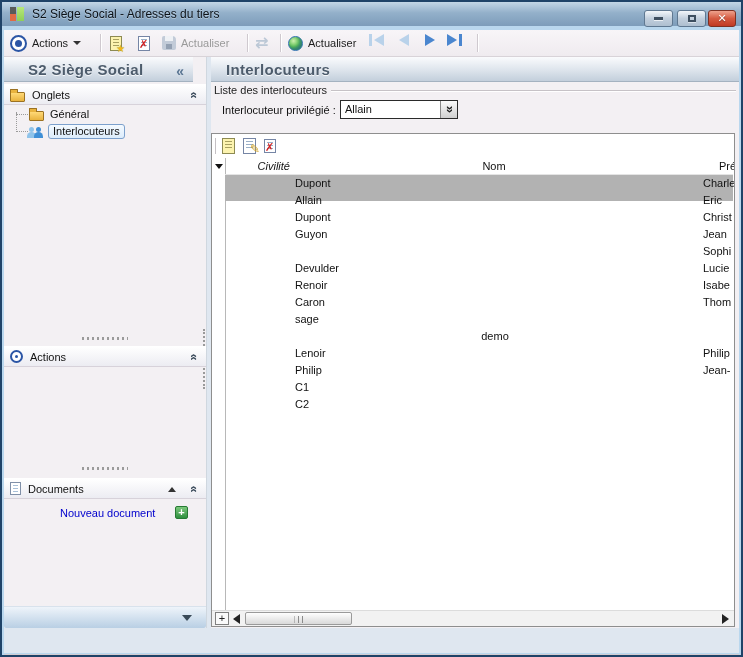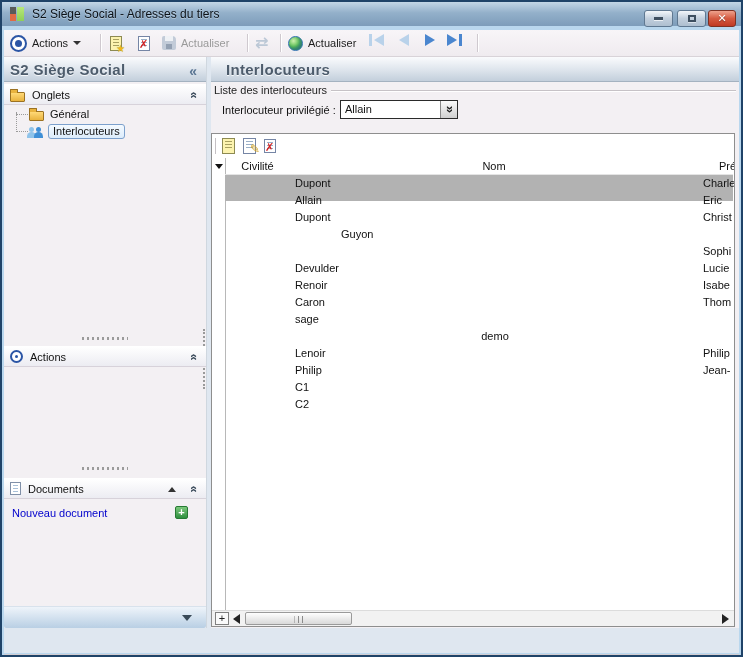--- a/index.html
+++ b/index.html
@@ -66,21 +66,21 @@
   
   .sec-header{position:absolute;top:0;height:25px;
     background:linear-gradient(#fafbfd,#dde4ec 55%,#c3cfdc);border-bottom:1px solid #a4b2c0;
     display:flex;align-items:center;}
   .sec-title{font-size:15px;font-weight:bold;color:#4d5c6c;text-shadow:0 1px 0 rgba(255,255,255,.8);letter-spacing:.3px;}
   .chev{display:inline-block;font-weight:bold;color:#3c4c5c;font-size:12px;line-height:1;}
   .chev.up{transform:rotate(90deg);}
   .chev.down{transform:rotate(-90deg);}
   
   .sidebar{position:absolute;left:0;top:0;width:203px;height:571px;background:#f3f0f3;border-right:1px solid #cfd7df;}
-  .sidebar .sec-header{left:0;right:0;padding-left:6px;}
+  .sidebar .sec-header{left:0;right:13px;padding-left:24px;}
   .sidebar .sec-header .chev-collapse{position:absolute;right:9px;top:6px;color:#5b7693;font-size:14px;font-weight:bold;}
   .panel-header{position:absolute;left:0;right:0;height:21px;
     background:linear-gradient(#ffffff,#ececf2);border-top:1px solid #fff;border-bottom:1px solid #d7d2da;
     display:flex;align-items:center;gap:7px;padding-left:6px;}
   .panel-header .chevbox{position:absolute;right:8px;top:4px;}
   .icon-folder{width:15px;height:10px;background:linear-gradient(#ffd977,#e9b33e);border:1px solid #9c7222;border-radius:1px;position:relative;margin-top:4px;flex:none;}
   .icon-folder::before{content:"";position:absolute;top:-4px;left:-1px;width:6px;height:3px;background:#e9b33e;border:1px solid #9c7222;border-bottom:none;border-radius:1px 1px 0 0;}
   .icon-doc{width:11px;height:13px;background:#fff;border:1px solid #8090a8;position:relative;flex:none;}
   .icon-doc::before{content:"";position:absolute;left:2px;right:2px;top:2px;height:8px;
     background:repeating-linear-gradient(#a8c0d8 0 1px,transparent 1px 3px);}
@@ -92,21 +92,21 @@
   .tree-vline{position:absolute;left:12px;border-left:1px dotted #9a9a9a;}
   .tree-row{position:absolute;left:0;right:0;height:16px;display:flex;align-items:center;}
   .tree-dots{position:absolute;left:12px;width:12px;border-top:1px dotted #9a9a9a;}
   .tree-label{margin-left:6px;text-align:center;}
   .tree-sel{margin-left:4px;padding:0 4px 1px 4px;border:1px solid #7ca0cc;border-radius:3px;
     background:linear-gradient(#f4faff,#dcecfb);}
   .splitter-dots{position:absolute;left:50%;transform:translateX(-50%);width:46px;height:3px;
     background:repeating-linear-gradient(90deg,#9a9a9a 0 2px,transparent 2px 5px);}
   .side-grip{position:absolute;right:1px;border-left:2px dotted #9a9a9a;height:60px;}
   .panel-up-tri{width:0;height:0;border-left:4px solid transparent;border-right:4px solid transparent;border-bottom:5px solid #333;}
-  .link-row{position:absolute;left:0;right:0;height:18px;display:flex;align-items:center;}
+  .link-row{position:absolute;left:0;right:0;height:18px;display:flex;align-items:center;padding-left:48px;}
   .link{margin-left:8px;color:#0000cc;cursor:pointer;}
   .plusbtn{position:absolute;right:18px;top:2px;width:13px;height:13px;border:1px solid #267a33;border-radius:2px;
     background:linear-gradient(#7cc87c,#2f8f3f);color:#fff;font-weight:bold;font-size:11px;line-height:11px;text-align:center;}
   .side-footer{position:absolute;left:0;right:0;bottom:0;height:22px;
     background:linear-gradient(#eef4fa,#b9cfe4);border-top:1px solid #d8e2ec;border-radius:0 0 2px 2px;}
   .side-footer .tri{position:absolute;right:14px;top:8px;width:0;height:0;
     border-left:5px solid transparent;border-right:5px solid transparent;border-top:6px solid #3a4a58;}
   
   .main{position:absolute;left:207px;top:0;width:528px;height:571px;background:#f3f0f3;}
   .main .sec-header{left:0;right:0;padding-left:15px;}
@@ -119,21 +119,21 @@
     background:linear-gradient(#fbfbfb,#cfcfcf);display:flex;align-items:center;justify-content:center;}
   .combo .btn .chev{color:#222;font-size:13px;}
   
   .grid{position:absolute;left:0;top:76px;width:524px;height:494px;background:#fff;border:1px solid #8e8e8e;overflow:hidden;}
   .grid-toolbar{position:absolute;left:0;right:0;top:0;height:24px;display:flex;align-items:center;gap:8px;padding-left:10px;}
   .grid-toolbar .vsep{position:absolute;left:3px;top:4px;width:1px;height:16px;background:#c4c0c4;box-shadow:1px 0 0 #fff;}
   .pencil{position:absolute;right:-5px;bottom:-3px;color:#cf9f1e;font-size:12px;}
   .grid-guide{position:absolute;left:13px;top:24px;bottom:16px;border-left:1px solid #b8b8b8;}
   .grid-headrow{position:absolute;left:13px;right:1px;top:24px;height:17px;border-bottom:1px solid #e4e4e4;}
   .h-cell{position:absolute;top:2px;}
-  .h-civ{left:0;width:65px;text-align:center;}
+  .h-civ{left:0;width:65px;text-align:right;font-style:italic;}
   .h-nom{left:65px;width:408px;text-align:center;}
   .h-pre{left:494px;white-space:nowrap;}
   .filter-tri{position:absolute;left:3px;top:30px;width:0;height:0;
     border-left:4px solid transparent;border-right:4px solid transparent;border-top:5px solid #111;}
   .grid-row{position:absolute;left:13px;right:1px;height:26px;}
   .grid-row.selected{background:#b2b2b2;}
   .cell{position:absolute;top:2px;white-space:nowrap;overflow:hidden;}
   .c-civ{left:0;width:65px;}
   .c-nom{left:70px;width:400px;}
   .c-pre{left:478px;width:46px;}
@@ -327,21 +327,21 @@
             <div class="grid-row" style="top: 58px;">
               <span class="cell c-civ"></span>
               <span class="cell c-nom">Allain</span>
               <span class="cell c-pre">Eric</span>
             </div>
             <div class="grid-row" style="top: 75px;">
               <span class="cell c-civ"></span>
               <span class="cell c-nom">Dupont</span>
               <span class="cell c-pre">Christ</span>
             </div>
-            <div class="grid-row" style="top: 92px; margin-left: 46px;">
+            <div class="grid-row" style="top: 92px;">
               <span class="cell c-civ"></span>
               <span class="cell c-nom">Guyon</span>
               <span class="cell c-pre">Jean</span>
             </div>
             <div class="grid-row" style="top: 109px;">
               <span class="cell c-civ"></span>
               <span class="cell c-pre">Sophi</span>
             </div>
             <div class="grid-row" style="top: 126px;">
               <span class="cell c-civ"></span>

